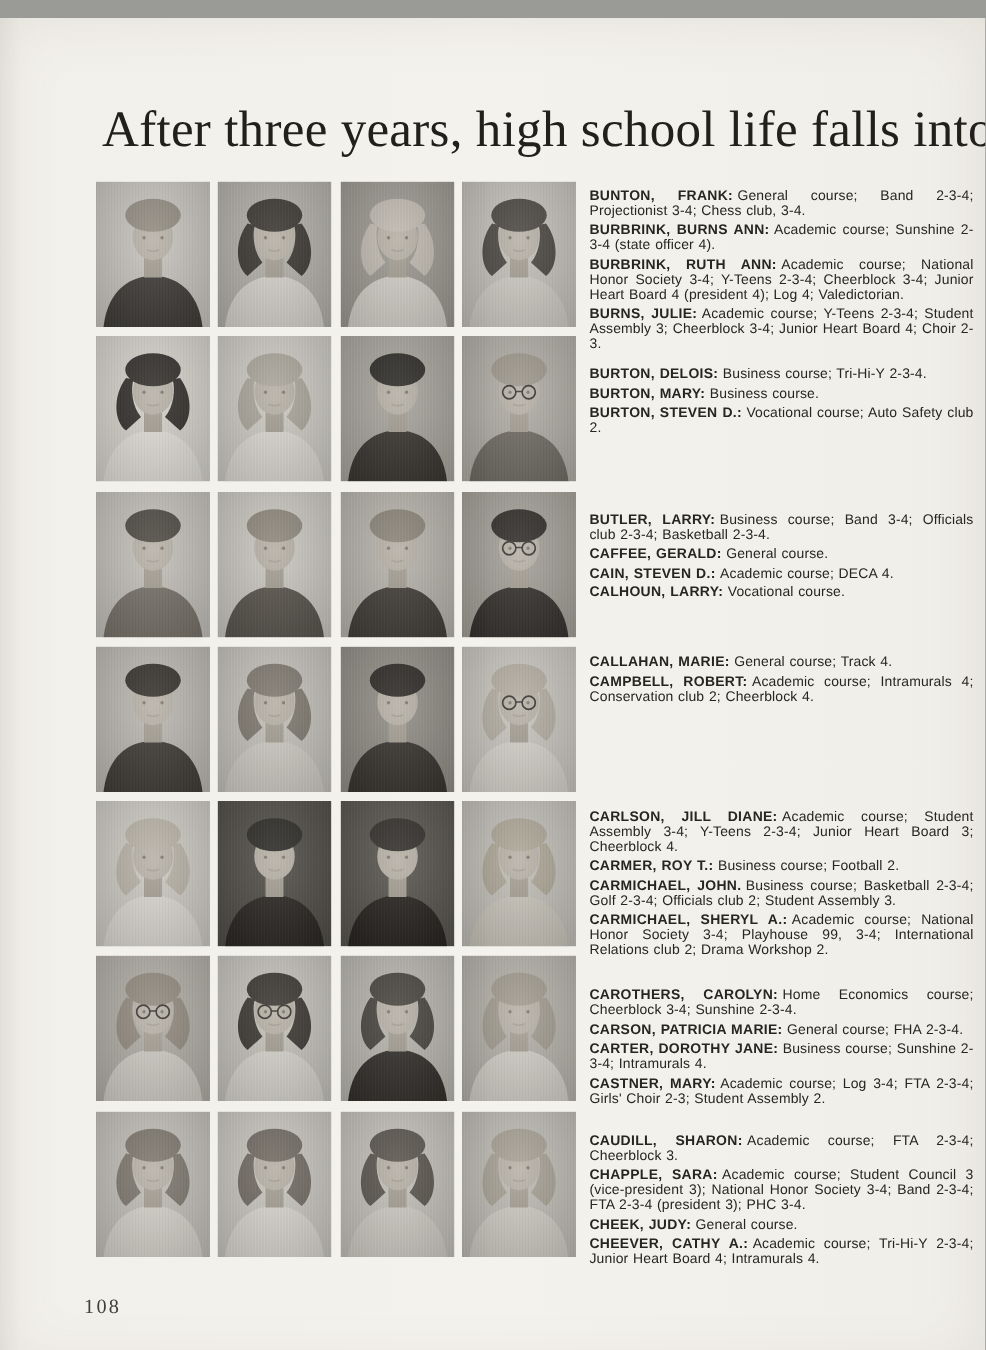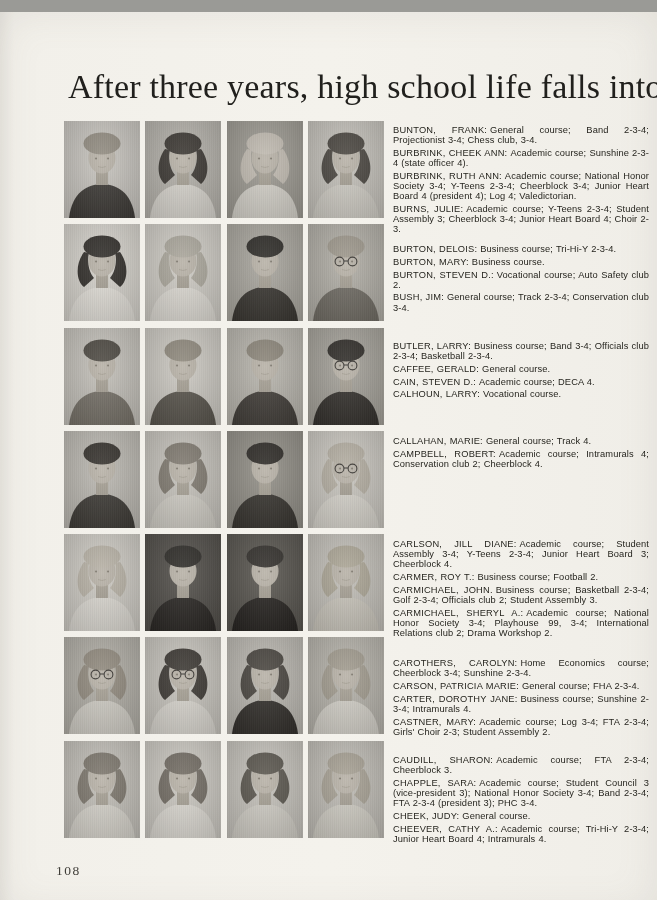--- a/index.html
+++ b/index.html
@@ -29,21 +29,21 @@
     background:
       repeating-linear-gradient(90deg,rgba(0,0,0,0.025) 0 1px,rgba(255,255,255,0.02) 1px 2px),
       radial-gradient(ellipse at 50% 40%,rgba(255,255,255,0.12) 0%,rgba(0,0,0,0.18) 100%);
   }
   .text-col{position:absolute;left:393px;top:0;width:256px;}
   .tb{position:absolute;left:0;width:256px;}
   .tb p{
     margin:0 0 2.6px 0;font-size:9.3px;line-height:10.15px;
     color:#26251f;text-align:justify;letter-spacing:0.1px;word-spacing:0.4px;
   }
-  .tb b{font-weight:400;letter-spacing:0.2px;margin-right:3px;}
+  .tb b{font-weight:700;letter-spacing:0.2px;margin-right:3px;}
   .b0{top:113px}.b1{top:232px}.b2{top:329px}.b3{top:424px}
   .b4{top:527px}.b5{top:646px}.b6{top:743px}
   .pageno{
     position:absolute;left:56px;top:851px;
     font-family:"Liberation Serif",serif;font-size:13.5px;
     color:#403e39;letter-spacing:1.5px;
   }
 </style>
 </head>
 <body>
@@ -445,29 +445,28 @@
           <path d="M20,28 C11,40 12,57 20,63 L30,54 C24,47 23,35 25,29 Z" fill="#a6a093"></path>
           <path d="M56,28 C65,40 64,57 56,63 L46,54 C52,47 53,35 51,29 Z" fill="#a6a093"></path>
           <ellipse cx="38" cy="22.5" rx="18.5" ry="11" fill="#a6a093"></ellipse>
         </svg>
       </div>
     </div>
 
   <div class="text-col">
     <div class="tb b0">
         <p><b>BUNTON, FRANK:</b><span>General course; Band 2-3-4; Projectionist 3-4; Chess club, 3-4.</span></p>
-        <p><b>BURBRINK, CHEEK ANN:</b><span>Academic course; Sunshine 2-3-4 (state officer 4).</span></p>
+        <p><b>BURBRINK, BURNS ANN:</b><span>Academic course; Sunshine 2-3-4 (state officer 4).</span></p>
         <p><b>BURBRINK, RUTH ANN:</b><span>Academic course; National Honor Society 3-4; Y-Teens 2-3-4; Cheerblock 3-4; Junior Heart Board 4 (president 4); Log 4; Valedictorian.</span></p>
         <p><b>BURNS, JULIE:</b><span>Academic course; Y-Teens 2-3-4; Student Assembly 3; Cheerblock 3-4; Junior Heart Board 4; Choir 2-3.</span></p>
       </div>
     <div class="tb b1">
         <p><b>BURTON, DELOIS:</b><span>Business course; Tri-Hi-Y 2-3-4.</span></p>
         <p><b>BURTON, MARY:</b><span>Business course.</span></p>
         <p><b>BURTON, STEVEN D.:</b><span>Vocational course; Auto Safety club 2.</span></p>
-        <p><b>BUSH, JIM:</b><span>General course; Track 2-3-4; Conservation club 3-4.</span></p>
       </div>
     <div class="tb b2">
         <p><b>BUTLER, LARRY:</b><span>Business course; Band 3-4; Officials club 2-3-4; Basketball 2-3-4.</span></p>
         <p><b>CAFFEE, GERALD:</b><span>General course.</span></p>
         <p><b>CAIN, STEVEN D.:</b><span>Academic course; DECA 4.</span></p>
         <p><b>CALHOUN, LARRY:</b><span>Vocational course.</span></p>
       </div>
     <div class="tb b3">
         <p><b>CALLAHAN, MARIE:</b><span>General course; Track 4.</span></p>
         <p><b>CAMPBELL, ROBERT:</b><span>Academic course; Intramurals 4; Conservation club 2; Cheerblock 4.</span></p>

